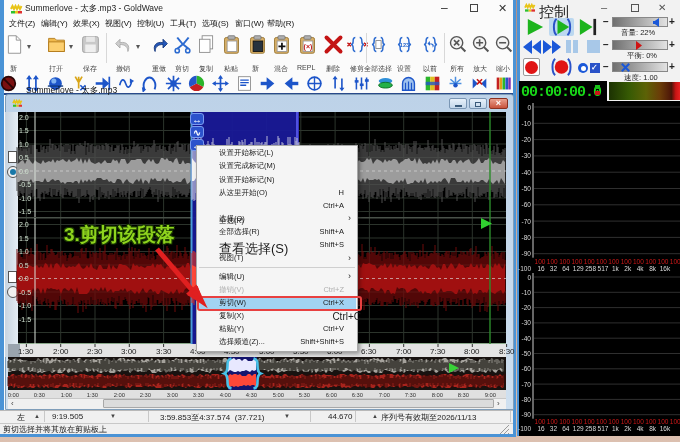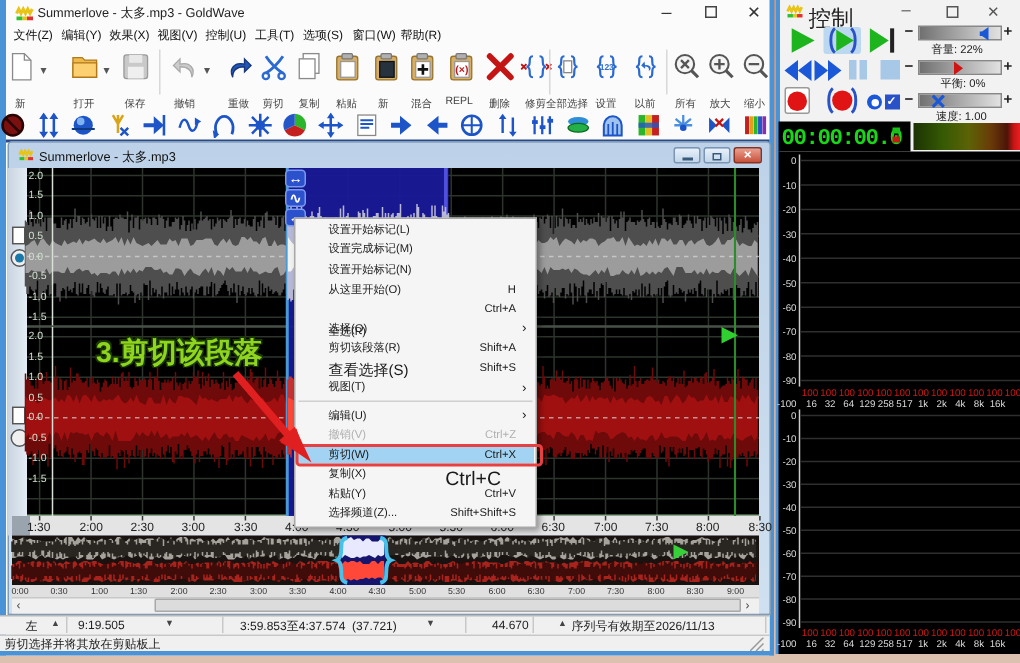--- a/index.html
+++ b/index.html
@@ -234,21 +234,21 @@
     <rect x="15.6" y="3" width="2.9" height="14" fill="#8030b0"></rect>
   </svg>
 <div class="ab" style="left:4px;top:93px;width:509px;height:1.5px;background:#2a4a8a"></div>
 <div class="ab" style="left:5px;top:94px;width:509px;height:316px;background:linear-gradient(180deg,#bdd2e8,#cfe0f0);border:1px solid #7f9db9;border-radius:3px 3px 0 0"></div>
 <svg class="ab" style="left:12px;top:99px" width="11" height="9" viewBox="0 0 13 11">
     <polyline points="1,5 2.5,2 4,5 5.5,2 7,5 8.5,2 10,5 11.5,2" fill="none" stroke="#e8c418" stroke-width="2"></polyline>
     <rect x="1" y="7" width="4" height="2.5" fill="#2ec02e"></rect>
     <rect x="5" y="7" width="3" height="2.5" fill="#e8c418"></rect>
     <rect x="8" y="7" width="4" height="2.5" fill="#e03030"></rect>
   </svg>
-<div class="ab t" style="left:26px;top:99px;font-size:8.5px;color:#111">Summerlove - 太多.mp3</div>
+<div class="ab t" style="left:26px;top:85px;font-size:8.5px;color:#111">Summerlove - 太多.mp3</div>
 <div class="ab" style="left:449px;top:98px;width:18px;height:11px;background:linear-gradient(180deg,#e8f1fa,#c2d6ea);border:1px solid #7a96b4;border-radius:2px">
     <div class="ab" style="left:5px;top:6px;width:7px;height:2px;background:#3a5a7a"></div>
   </div>
 <div class="ab" style="left:469px;top:98px;width:18px;height:11px;background:linear-gradient(180deg,#e8f1fa,#c2d6ea);border:1px solid #7a96b4;border-radius:2px">
     <div class="ab" style="left:5px;top:2.5px;width:6px;height:5px;border:1px solid #3a5a7a"></div>
   </div>
 <div class="ab" style="left:489px;top:98px;width:19px;height:11px;background:linear-gradient(180deg,#eaa08e,#c8523c);border:1px solid #8a3020;border-radius:2px;color:#fff;font-size:9px;text-align:center;line-height:9px;font-weight:bold">×</div>
 <div class="ab" style="left:8px;top:112px;width:498px;height:232px;background:#000"></div>
 <div class="ab" style="left:5px;top:112px;width:13px;height:245px;background:linear-gradient(90deg,#c8d4e0,#e4ecf4)"></div>
 <div class="ab" style="left:8px;top:151px;width:9px;height:12px;background:#fff;border:1px solid #555"></div>
@@ -531,36 +531,36 @@
 <div class="ab" style="left:196px;top:145px;width:162px;height:207px;background:#f5f5f5;border:1px solid #a8a8a8;box-shadow:2px 2px 4px rgba(0,0,0,0.35)"></div>
 <div class="ab t" style="left:219px;top:148.3px;font-size:7.5px;color:#1a1a1a">设置开始标记(L)</div>
 <div class="ab t" style="left:219px;top:161.4px;font-size:7.5px;color:#1a1a1a">设置完成标记(M)</div>
 <div class="ab t" style="left:219px;top:174.5px;font-size:7.5px;color:#1a1a1a">设置开始标记(N)</div>
 <div class="ab t" style="left:219px;top:187.6px;font-size:7.5px;color:#1a1a1a">从这里开始(O)</div>
 <div class="ab t" style="left:344px;top:187.6px;font-size:7.5px;color:#1a1a1a;transform:translateX(-100%)">H</div>
 <div class="ab t" style="left:219px;top:216px;font-size:7.5px;color:#1a1a1a">全选(P)</div>
 <div class="ab t" style="left:344px;top:200.7px;font-size:7.5px;color:#1a1a1a;transform:translateX(-100%)">Ctrl+A</div>
 <div class="ab t" style="left:219px;top:213.8px;font-size:7.5px;color:#1a1a1a">选择(Q)</div>
 <div class="ab t" style="left:348px;top:213.2px;font-size:9px;color:#1a1a1a">›</div>
-<div class="ab t" style="left:219px;top:226.9px;font-size:7.5px;color:#1a1a1a">剪切该段落(R)</div>
+<div class="ab t" style="left:219px;top:226.9px;font-size:7.5px;color:#1a1a1a">全部选择(R)</div>
 <div class="ab t" style="left:344px;top:226.9px;font-size:7.5px;color:#1a1a1a;transform:translateX(-100%)">Shift+A</div>
-<div class="ab t" style="left:219px;top:240.0px;font-size:10px;color:#1a1a1a">查看选择(S)</div>
+<div class="ab t" style="left:219px;top:240.0px;font-size:13px;color:#1a1a1a">查看选择(S)</div>
 <div class="ab t" style="left:344px;top:240.0px;font-size:7.5px;color:#1a1a1a;transform:translateX(-100%)">Shift+S</div>
 <div class="ab t" style="left:219px;top:253.1px;font-size:7.5px;color:#1a1a1a">视图(T)</div>
 <div class="ab t" style="left:348px;top:252.5px;font-size:9px;color:#1a1a1a">›</div>
 <div class="ab" style="left:199px;top:266.8px;width:156px;height:1px;background:#cfcfcf"></div>
 <div class="ab t" style="left:219px;top:271.8px;font-size:7.5px;color:#1a1a1a">编辑(U)</div>
 <div class="ab t" style="left:348px;top:271.2px;font-size:9px;color:#1a1a1a">›</div>
 <div class="ab t" style="left:219px;top:284.9px;font-size:7.5px;color:#b0b0b0">撤销(V)</div>
 <div class="ab t" style="left:344px;top:284.9px;font-size:7.5px;color:#b0b0b0;transform:translateX(-100%)">Ctrl+Z</div>
 <div class="ab" style="left:198px;top:296.2px;width:158px;height:13.1px;background:#a2d3f2"></div>
 <div class="ab t" style="left:219px;top:298.0px;font-size:7.5px;color:#1a1a1a">剪切(W)</div>
 <div class="ab t" style="left:344px;top:298.0px;font-size:7.5px;color:#1a1a1a;transform:translateX(-100%)">Ctrl+X</div>
 <div class="ab t" style="left:219px;top:311.1px;font-size:7.5px;color:#1a1a1a">复制(X)</div>
-<div class="ab t" style="left:334px;top:311.1px;font-size:13px;color:#1a1a1a;transform:translateX(-100%)">Ctrl+C</div>
+<div class="ab t" style="left:361px;top:311.1px;font-size:10px;color:#1a1a1a;transform:translateX(-100%)">Ctrl+C</div>
 <div class="ab t" style="left:219px;top:324.2px;font-size:7.5px;color:#1a1a1a">粘贴(Y)</div>
 <div class="ab t" style="left:344px;top:324.2px;font-size:7.5px;color:#1a1a1a;transform:translateX(-100%)">Ctrl+V</div>
 <div class="ab t" style="left:219px;top:337.3px;font-size:7.5px;color:#1a1a1a">选择频道(Z)...</div>
 <div class="ab t" style="left:344px;top:337.3px;font-size:7.5px;color:#1a1a1a;transform:translateX(-100%)">Shift+Shift+S</div>
 <div class="ab" style="left:197px;top:295.5px;width:165px;height:15px;border:2px solid #e84040;border-radius:3px"></div>
 <div class="ab t" style="left:64px;top:222px;font-size:19px;font-weight:bold;color:#8fd41e;text-shadow:1px 1px 0 #1a3a00,-1px -1px 0 #1a3a00,1px -1px 0 #1a3a00,-1px 1px 0 #1a3a00">3.剪切该段落</div>
 <svg class="ab" style="left:150px;top:243px" width="62" height="66" viewBox="0 0 62 66">
     <path d="M7 6 L42 47" stroke="#e02020" stroke-width="5"></path>
     <path d="M54 61 L37 52 L47.6 42.7 Z" fill="#e02020"></path>
     <path d="M54 61 L38.5 50.5 L46 44 Z" fill="#e02020" stroke="#e02020" stroke-width="3"></path>

